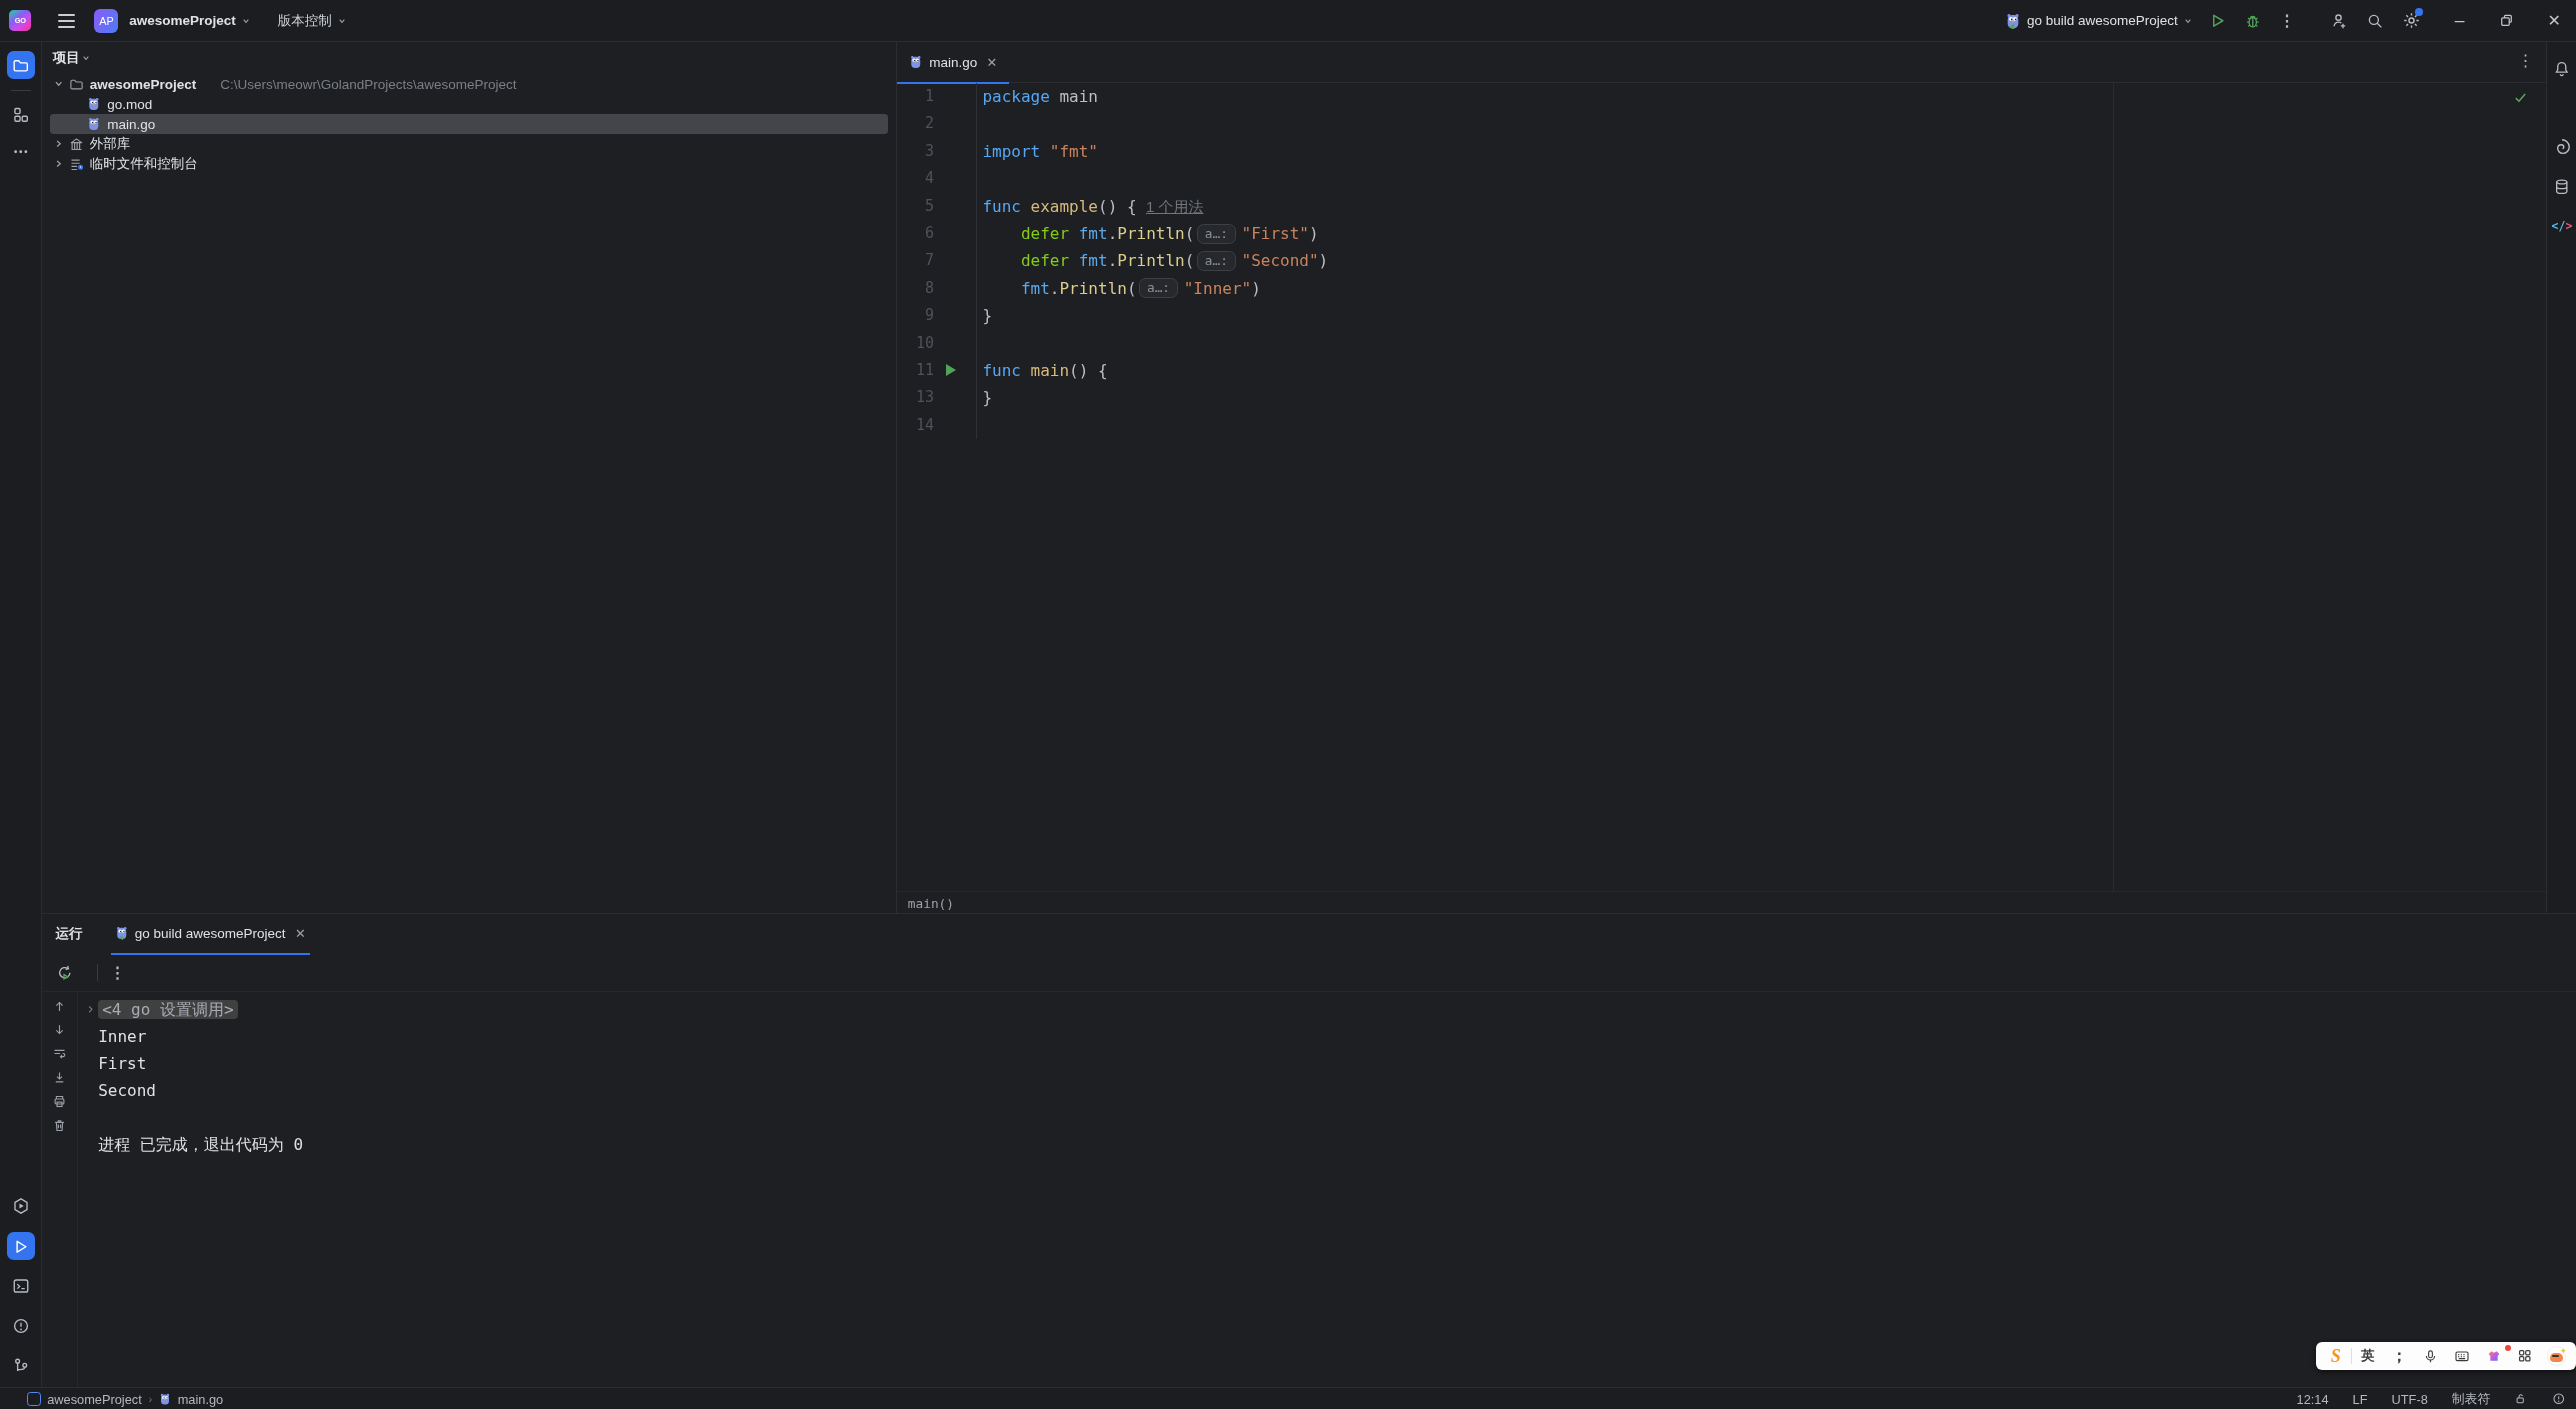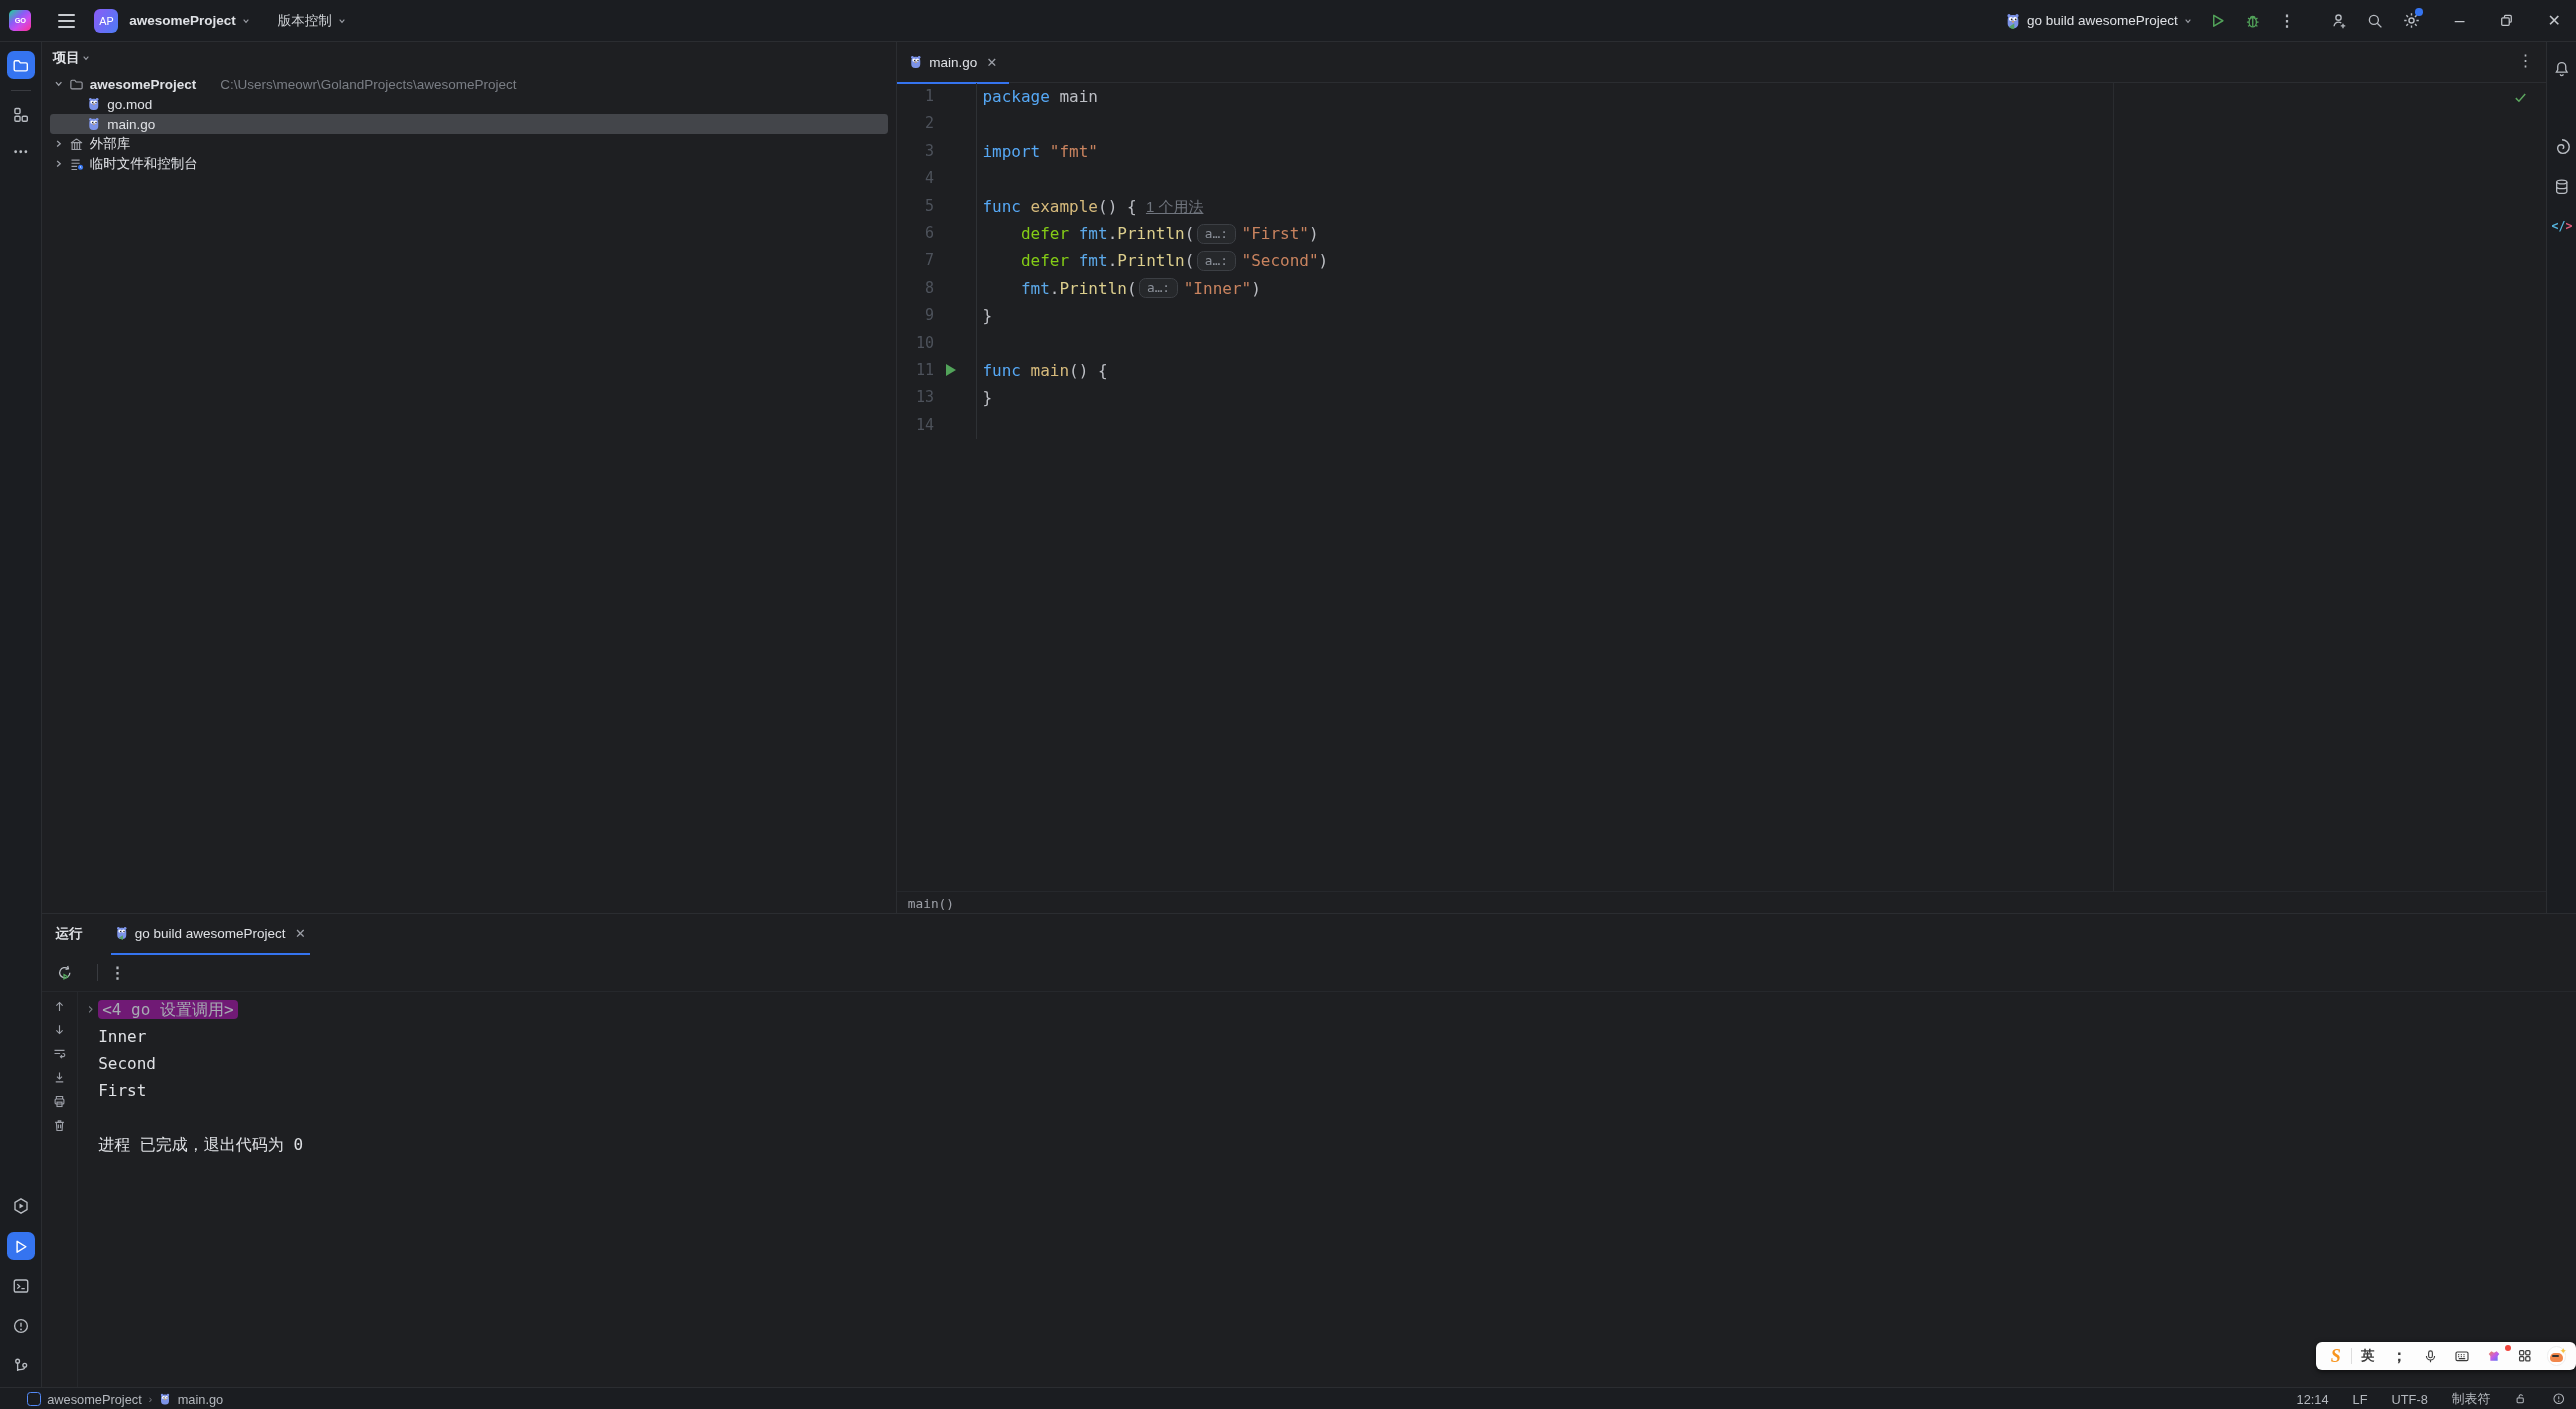--- a/index.html
+++ b/index.html
@@ -108,21 +108,21 @@
   .stop-sq{width:15px;height:15px;border-radius:2.7px;background:#6E7177;}
   .ct-div{width:0.7px;height:17.5px;background:#393B40;}
   .kebab{color:#B4B8BE;font-size:15.5px;font-weight:700;}
   .con-body{display:flex;height:395px;}
   .con-gutter{width:35px;flex:none;border-right:0.7px solid #26282C;display:flex;flex-direction:column;
               align-items:center;padding-top:6.7px;gap:8.8px;}
   .con-gutter .ico{cursor:pointer;}
   .con-out{flex:1;padding:4px 0 0 10.8px;font-size:16px;line-height:27px;position:relative;}
   .con-line{white-space:pre;color:#DFE1E5;position:relative;padding-left:9.4px;}
   .fold-chev{position:absolute;left:-2.7px;color:#7A7E85;font-size:15px;cursor:pointer;}
-  .fold-sel{background:#701a75;color:#A6ABB2;padding:0 4px;border-radius:4px;cursor:pointer;}
+  .fold-sel{background:#404040;color:#A6ABB2;padding:0 4px;border-radius:4px;cursor:pointer;}
 
   
   #statusbar{position:absolute;left:0;top:1387px;width:2576px;height:22px;background:#1B1D21;
              border-top:0.7px solid #2B2D31;display:flex;align-items:center;font-size:12.8px;color:#B4B8BE;}
   .sb-left{display:flex;align-items:center;gap:6.7px;margin-left:27px;}
   .sb-proj-ico{width:11.5px;height:11.5px;border:1.7px solid #548AF7;border-radius:3.4px;}
   .sb-sep{color:#6E7178;font-size:11.5px;}
   .sb-right{margin-left:auto;display:flex;align-items:center;gap:24px;margin-right:10.8px;}
   .sb-item{cursor:pointer;}
 
@@ -558,22 +558,22 @@
         </span>
         <span class="ico">
           <svg width="15" height="15" viewBox="0 0 24 24" fill="none" stroke="#9DA0A8" stroke-width="1.8">
               <path d="M5 7h14M10 7V4.5h4V7M7 7l.9 13h8.2L17 7M10.2 10.5v6M13.8 10.5v6"></path>
             </svg>
         </span>
       </div>
       <div class="con-out mono" id="conout">
           <div class="con-line"><span class="fold-chev">›</span><span class="fold-sel">&lt;4 go 设置调用&gt;</span></div>
           <div class="con-line">Inner</div>
+          <div class="con-line">First</div>
           <div class="con-line">Second</div>
-          <div class="con-line">First</div>
           <div class="con-line">&nbsp;</div>
           <div class="con-line">进程 已完成，退出代码为 0</div>
         </div>
     </div>
   </div>
 
   <div id="statusbar">
     <div class="sb-left">
       <span class="sb-proj-ico"></span>
       <span class="sb-item">awesomeProject</span>

